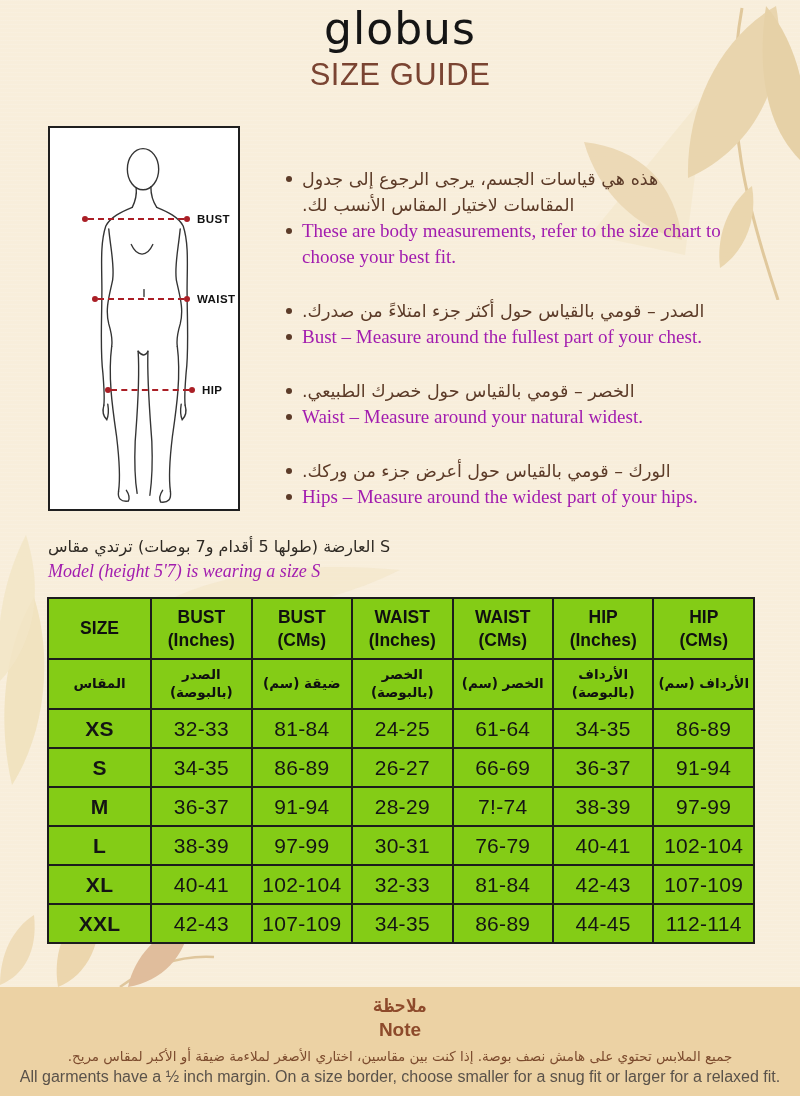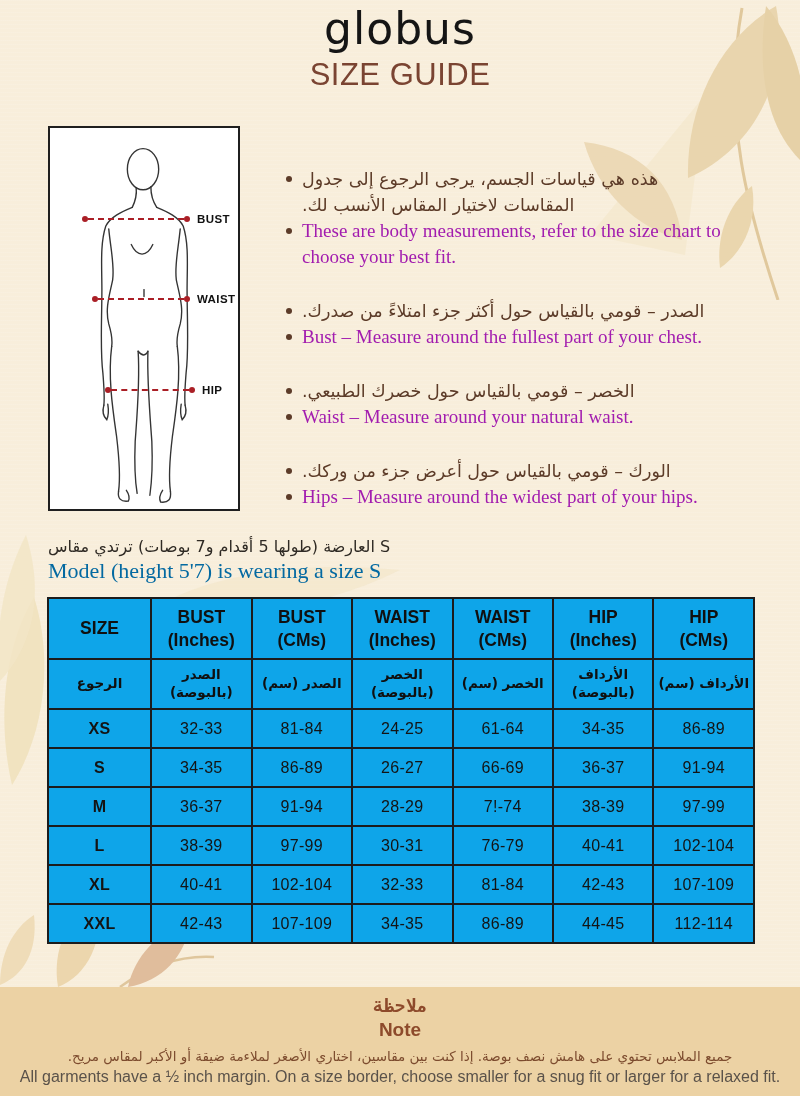--- a/index.html
+++ b/index.html
@@ -55,36 +55,36 @@
   .btext{line-height:26px;}
   .btext.ar{
     font-family:"DejaVu Sans",sans-serif;direction:rtl;text-align:left;
     width:100%;font-size:17.5px;color:#5c3b28;
   }
   .btext.en{font-family:"Liberation Serif",serif;font-size:19px;color:#a21caf;}
 
   
   .model-note{position:absolute;left:48px;top:535px;line-height:24px;}
   .model-ar{font-family:"DejaVu Sans",sans-serif;font-size:16px;color:#2f2a24;direction:ltr;}
-  .model-en{font-family:"Liberation Serif",serif;font-size:22px;color:#0369a1;}
+  .model-en{font-family:"Liberation Serif",serif;font-size:18px;color:#a21caf;font-style:italic;}
 
   
   table.size-table{
     position:absolute;left:47px;top:597px;width:708px;
-    border-collapse:collapse;background:#0ea5e9;table-layout:fixed;
+    border-collapse:collapse;background:#84cc16;table-layout:fixed;
   }
   .size-table th,.size-table td{
     border:2px solid #1c1c1c;text-align:center;vertical-align:middle;padding:0;
   }
   .size-table th.h-en{height:59px;font-size:17.5px;font-weight:700;color:#101010;line-height:1.3;}
   .size-table th.h-ar{
     height:48px;font-family:"DejaVu Sans",sans-serif;
     font-size:13.5px;font-weight:700;color:#101010;line-height:1.3;
   }
-  .size-table td{height:37px;font-size:16px;color:#141414;letter-spacing:.3px;}
+  .size-table td{height:37px;font-size:21px;color:#141414;letter-spacing:.3px;}
   .size-table td.size-cell{font-weight:700;}
   .hline{display:block;}
   .hline:empty{display:none;}
   .ar-line{direction:rtl;}
 
   
   .footer{
     position:absolute;left:0;top:987px;width:800px;height:109px;
     background:#ecd2a4;text-align:center;box-sizing:border-box;padding-top:8px;z-index:2;
   }
@@ -194,21 +194,21 @@
           <div class="btext en">Bust – Measure around the fullest part of your chest.</div>
         </div>
       </li>
       <li class="group">
         <div class="b-item">
           <span class="bdot"></span>
           <div class="btext ar">الخصر – قومي بالقياس حول خصرك الطبيعي.</div>
         </div>
         <div class="b-item">
           <span class="bdot"></span>
-          <div class="btext en">Waist – Measure around your natural waist.</div>
+          <div class="btext en">Waist – Measure around your natural widest.</div>
         </div>
       </li>
       <li class="group">
         <div class="b-item">
           <span class="bdot"></span>
           <div class="btext ar">الورك – قومي بالقياس حول أعرض جزء من وركك.</div>
         </div>
         <div class="b-item">
           <span class="bdot"></span>
           <div class="btext en">Hips – Measure around the widest part of your hips.</div>
@@ -257,28 +257,28 @@
             <span class="hline">HIP</span>
             <span class="hline">(Inches)</span>
           </th>
       <th class="h-en">
             <span class="hline">HIP</span>
             <span class="hline">(CMs)</span>
           </th>
     </tr>
     <tr>
       <th class="h-ar">
-            <span class="hline ar-line">الرجوع</span>
+            <span class="hline ar-line">المقاس</span>
           </th>
       <th class="h-ar">
             <span class="hline ar-line">الصدر</span>
             <span class="hline ar-line">(بالبوصة)</span>
           </th>
       <th class="h-ar">
-            <span class="hline ar-line">الصدر (سم)</span>
+            <span class="hline ar-line">ضيقة (سم)</span>
           </th>
       <th class="h-ar">
             <span class="hline ar-line">الخصر</span>
             <span class="hline ar-line">(بالبوصة)</span>
           </th>
       <th class="h-ar">
             <span class="hline ar-line">الخصر (سم)</span>
           </th>
       <th class="h-ar">
             <span class="hline ar-line">الأرداف</span>

